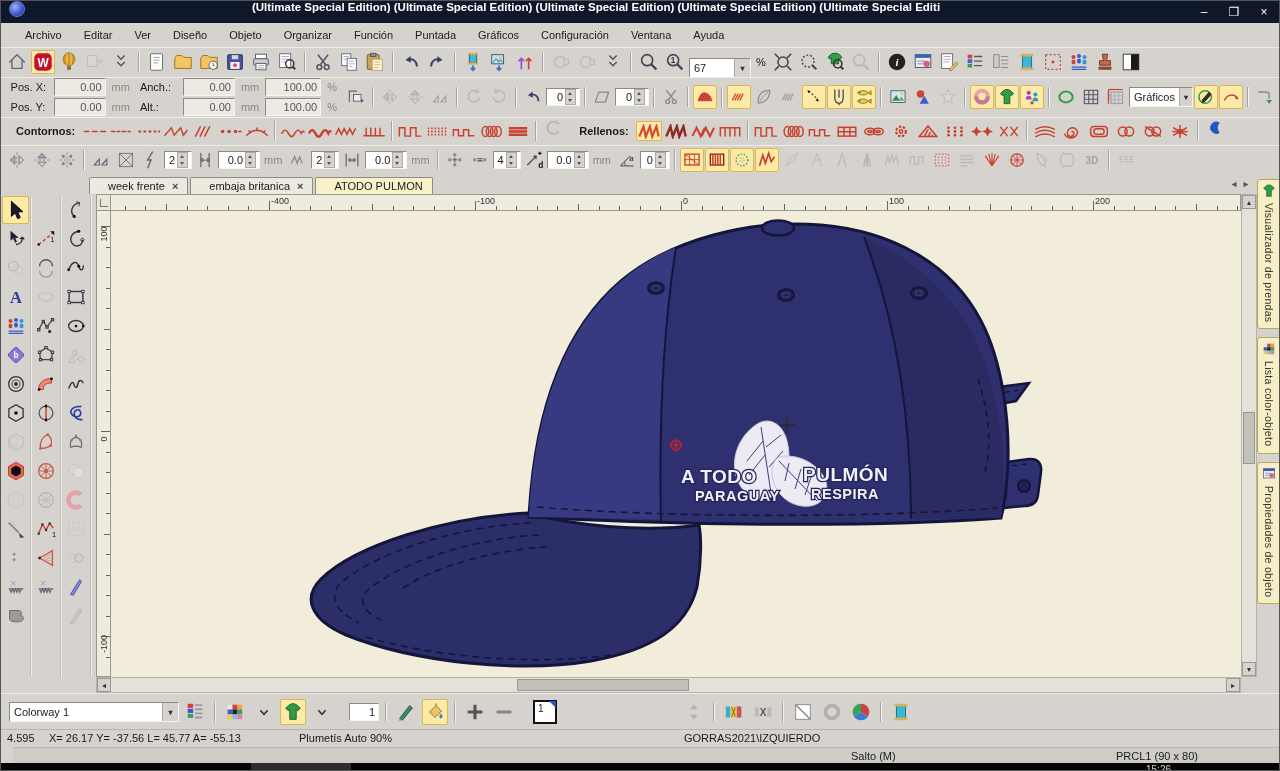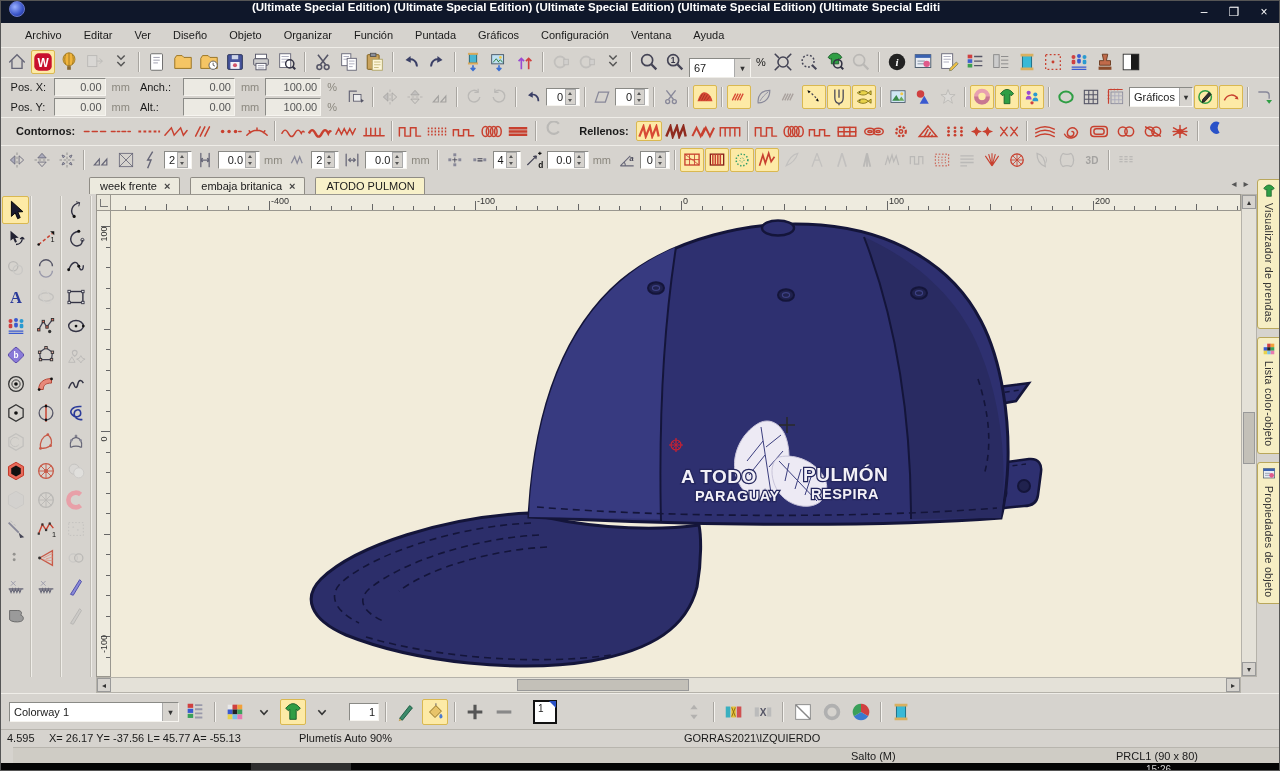--- a/index.html
+++ b/index.html
@@ -39,21 +39,21 @@
   .tcombo b{width:15px;height:100%;background:#d6d3ce;border-left:1px solid #aaa;display:flex;align-items:center;justify-content:center;font-size:8px;color:#333;}
   .swatch{width:24px;height:24px;background:#fff;border:2.5px solid #111;box-sizing:border-box;position:relative;font-size:10px;padding:1px 0 0 3px;flex:0 0 auto;}
   .swatch::after{content:"";position:absolute;right:-1px;top:-1px;border-left:7px solid transparent;border-top:7px solid #2a52c8;}
   
   #xform{display:flex;align-items:center;gap:4px;padding-left:6px;flex:0 0 auto;}
   .xcol{display:flex;flex-direction:column;gap:2px;}
   .xrow{display:flex;align-items:center;gap:3px;height:18px;}
   .xl{width:37px;}
   
   #tabbar{left:0;top:174px;width:1280px;height:19px;background:#d6d3ce;display:flex;align-items:flex-end;padding-left:88px;box-sizing:border-box;}
-  .tab{display:flex;align-items:center;gap:7px;padding:2px 9px 2px 10px;border:1px solid #8f8c85;border-bottom:none;background:#eceade;margin-right:10px;height:17px;box-sizing:border-box;border-radius:2px 2px 0 0;}
+  .tab{display:flex;align-items:center;gap:7px;padding:2px 9px 2px 18px;border:1px solid #8f8c85;border-bottom:none;background:#eceade;margin-right:2px;height:17px;box-sizing:border-box;border-radius:2px 2px 0 0;}
   .tab.active{background:#f8f1c9;flex-direction:column;}
   .tab .x{font-weight:bold;color:#444;}
   .tab.active .x{color:#d98a00;}
   #tabscroll{position:absolute;right:28px;top:177px;display:flex;gap:2px;color:#555;font-size:10px;}
   #tabscroll span{width:10px;text-align:center;}
   
   #toolbox{left:0;top:193px;width:90px;height:483px;background:#d6d3ce;display:flex;padding-top:2px;box-sizing:border-box;}
   .tbxcol{display:flex;flex-direction:column;width:29px;align-items:center;gap:1px;border-right:1px solid #c0bdb6;box-shadow:1px 0 0 #efede8;}
   .tbxcol .ic{width:27px;height:28px;}
   #corner{left:95px;top:193px;width:15px;height:17px;background:#e9e6da;border:1px solid #9a978f;box-sizing:border-box;display:flex;align-items:center;justify-content:center;}

